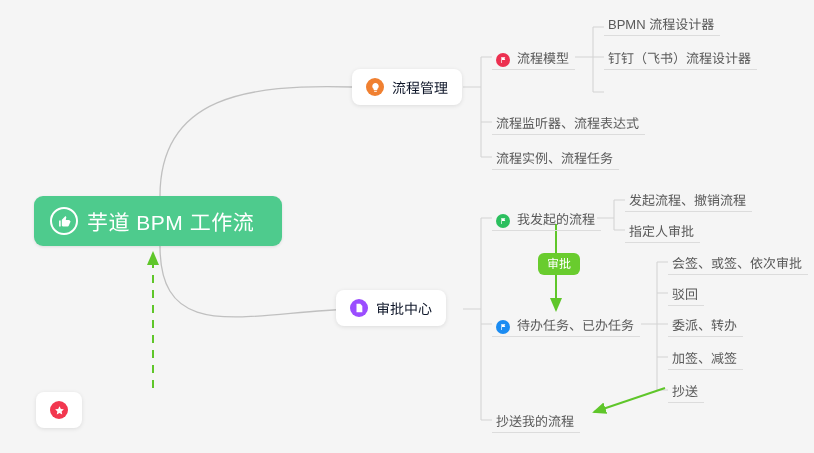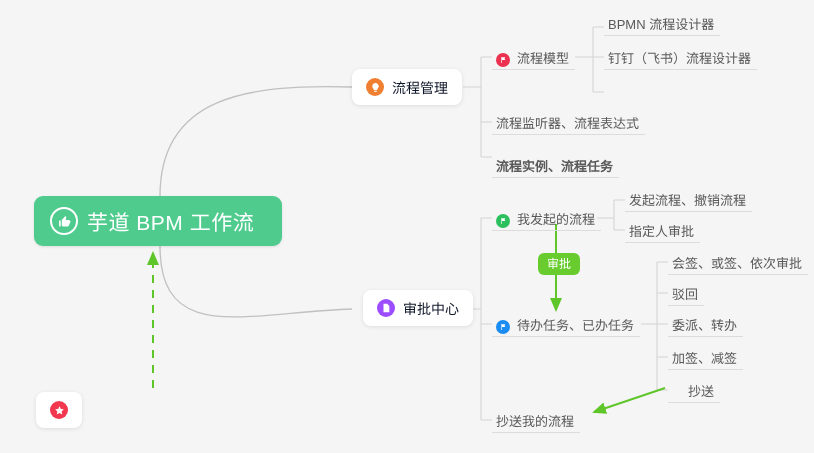--- a/index.html
+++ b/index.html
@@ -56,21 +56,21 @@
     border-radius: 8px;
     box-shadow: 0 1px 4px rgba(0,0,0,.10);
     height: 36px;
     padding: 0 14px;
     font-size: 14px;
     color: #0f172a;
   }
   .card .label { margin-left: 8px; }
 
   .n-flow   { left: 352px; top: 69px;  }
-  .n-audit  { left: 363px; top: 290px; text-align: right; }
+  .n-audit  { left: 336px; top: 290px; text-align: right; }
   .n-oa     { left: 36px;  top: 392px; }
   .n-oa .label { margin-left: 8px; }
 
   
   .leaf {
     font-size: 13px;
     color: #5a5a5a;
     height: 26px;
     padding: 0 6px 0 4px;
     border-bottom: 1px solid #dcdcdc;
@@ -178,21 +178,21 @@
   <div class="node leaf" style="left:604px; top:10px;">
     <span class="label" style="margin-left:0">BPMN 流程设计器</span>
   </div>
   <div class="node leaf" style="left:604px; top:44px;">
     <span class="label" style="margin-left:0">钉钉（飞书）流程设计器</span>
   </div>
 
   <div class="node leaf" style="left:492px; top:109px;">
     <span class="label" style="margin-left:0">流程监听器、流程表达式</span>
   </div>
-  <div class="node leaf" style="left:492px; top:152px;font-weight:bold;">
+  <div class="node leaf" style="left:492px; top:144px;">
     <span class="label" style="margin-left:0">流程实例、流程任务</span>
   </div>
 
   <div class="node card n-audit">
     <span class="badge md" style="background:#9b4dff;">
       <svg width="10" height="10" viewBox="0 0 24 24" fill="#ffffff">
         <path d="M6 2h9l5 5v15H6V2zm2 7h8v1.6H8V9zm0 4h8v1.6H8V13zm0 4h5v1.6H8V17z"></path>
       </svg>
     </span>
     <span class="label">审批中心</span>
@@ -228,21 +228,21 @@
   <div class="node leaf" style="left:668px; top:280px;">
     <span class="label" style="margin-left:0">驳回</span>
   </div>
   <div class="node leaf" style="left:668px; top:311px;">
     <span class="label" style="margin-left:0">委派、转办</span>
   </div>
   <div class="node leaf" style="left:668px; top:344px;">
     <span class="label" style="margin-left:0">加签、减签</span>
   </div>
   <div class="node leaf" style="left:668px; top:377px;">
-    <span class="label" style="margin-left:16px">抄送</span>
+    <span class="label" style="margin-left:0">抄送</span>
   </div>
 
   <div class="node leaf" style="left:492px; top:407px;">
     <span class="label" style="margin-left:0">抄送我的流程</span>
   </div>
 
   <div class="chip">
     <span>审批</span>
   </div>
 

